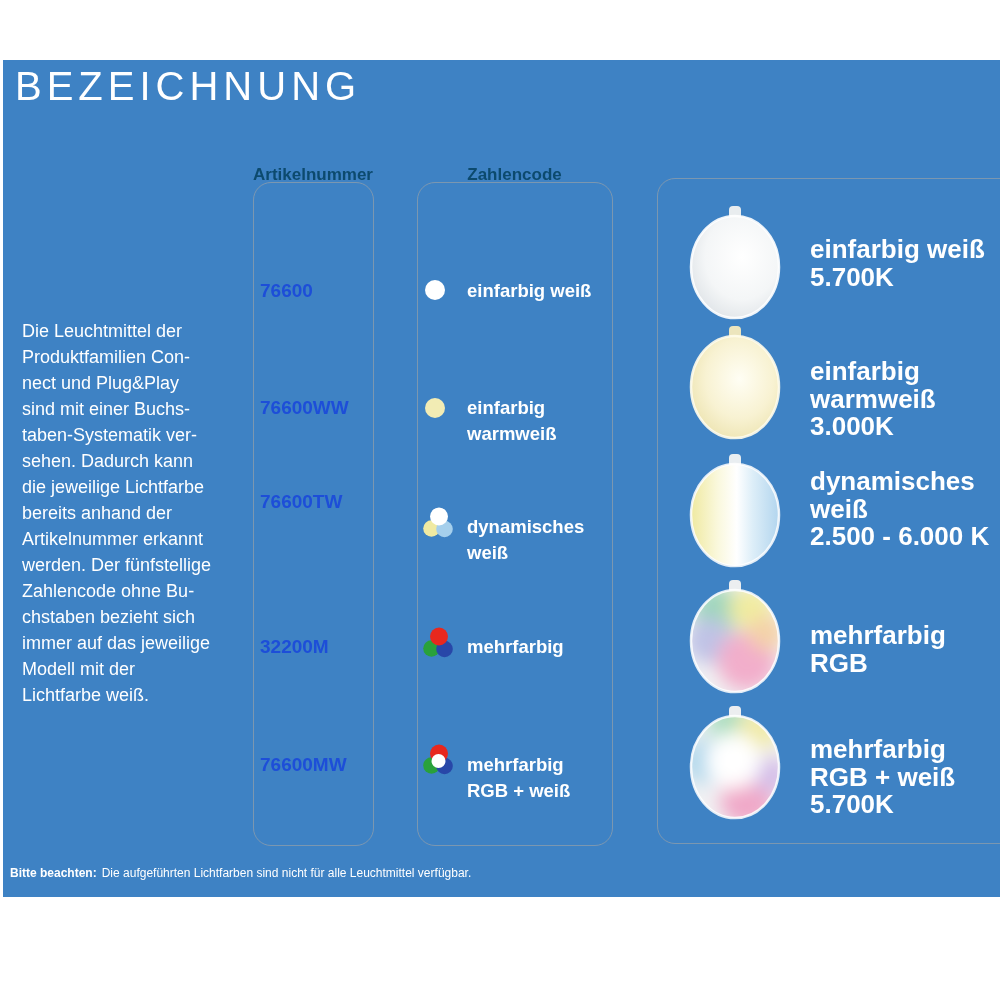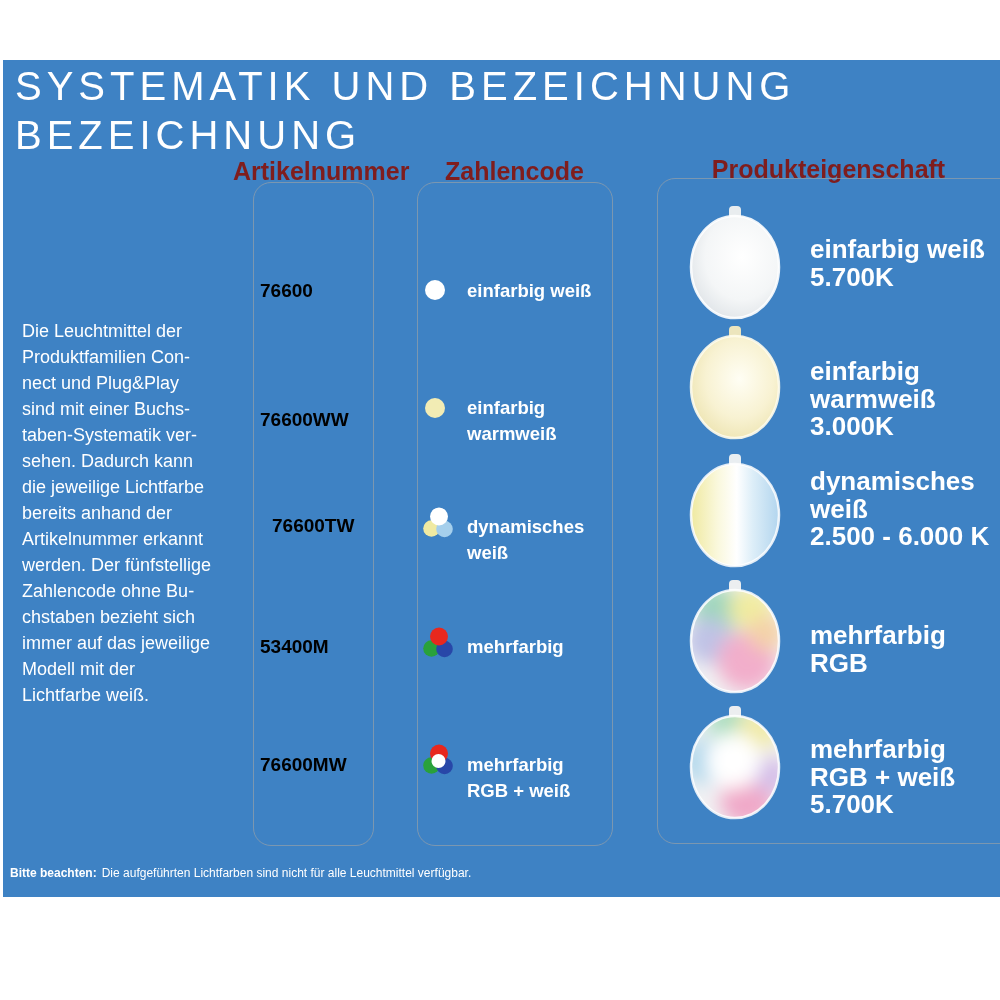--- a/index.html
+++ b/index.html
@@ -11,34 +11,34 @@
   .blue-panel{
     position:absolute;left:3px;top:60px;width:997px;height:837px;
     background:#3e82c4;
   }
   .title{
     position:absolute;left:15px;top:62px;color:#ffffff;
     font-size:40px;line-height:49px;font-weight:400;letter-spacing:5px;
     white-space:nowrap;
   }
   .col-header{
-    position:absolute;color:#7f1d1d;font-size:25px;font-weight:700;
-    text-align:center;white-space:nowrap;
+    position:absolute;color:#0c4a6e;font-size:17px;font-weight:700;
+    text-align:center;white-space:nowrap;margin-top:8px;
   }
   .intro{
     position:absolute;left:22px;top:292px;width:245px;color:#ffffff;
     font-size:18px;line-height:26px;font-weight:400;white-space:pre-line;
   }
   .intro .p2{margin-top:22px;white-space:pre-line;}
   .col-box{
     position:absolute;border:1.5px solid rgba(150,160,168,0.7);
     border-radius:18px;
   }
   .art-num{
-    position:absolute;left:260px;color:#000000;font-size:19px;font-weight:700;
+    position:absolute;left:260px;color:#1d4ed8;font-size:19px;font-weight:700;
     white-space:nowrap;
     text-align:center;
   }
   .licht-label{
     position:absolute;left:467px;color:#ffffff;font-size:18.5px;
     font-weight:700;line-height:26px;white-space:pre-line;
   }
   .dot{position:absolute;width:20px;height:20px;border-radius:50%;}
   .produkt-label{
     position:absolute;left:810px;color:#ffffff;font-size:26px;
@@ -52,27 +52,25 @@
   svg{display:block;}
 </style>
 </head>
 <body>
 
 <div class="page">
 
   <div class="blue-panel"></div>
 
   <div class="title">
-    <div>SYSTEMATIK UND BEZEICHNUNG</div>
     <div>BEZEICHNUNG</div>
   </div>
 
   <div class="col-header" style="left:233px;top:157px;width:160px;">Artikelnummer</div>
   <div class="col-header" style="left:417px;top:157px;width:195px;">Zahlencode</div>
-  <div class="col-header" style="left:657px;top:155px;width:343px;">Produkteigenschaft</div>
 
   <div class="col-box" style="left:253px;top:182px;width:119px;height:662px;"></div>
   <div class="col-box" style="left:417px;top:182px;width:194px;height:662px;"></div>
   <div class="col-box" style="left:657px;top:178px;width:360px;height:664px;"></div>
 
   <div class="intro">
     <div class="p1">Die Leuchtmittel der
 Produktfamilien Con-
 nect und Plug&amp;Play
 sind mit einer Buchs-
@@ -83,23 +81,23 @@
 Artikelnummer erkannt
 werden. Der fünfstellige
 Zahlencode ohne Bu-
 chstaben bezieht sich
 immer auf das jeweilige
 Modell mit der
 Lichtfarbe weiß.</div>
   </div>
 
   <div class="art-num" style="top:280px;">76600</div>
-  <div class="art-num" style="top:397px;margin-top:12px;">76600WW</div>
-  <div class="art-num" style="top:515px;margin-left:12px;">76600TW</div>
-  <div class="art-num" style="top:636px;">53400M</div>
+  <div class="art-num" style="top:397px;">76600WW</div>
+  <div class="art-num" style="top:491px;">76600TW</div>
+  <div class="art-num" style="top:636px;">32200M</div>
   <div class="art-num" style="top:754px;">76600MW</div>
 
   <div class="dot" style="left:425px;top:280px;background:#ffffff;"></div>
   <div class="dot" style="left:425px;top:398px;background:#f2ecb4;"></div>
 
   <div class="abs" style="left:422px;top:507px;">
     <svg width="33" height="33" viewBox="0 0 33 33">
       <circle cx="9.5" cy="21.5" r="8.3" fill="#f0eaa2"></circle>
       <circle cx="22.5" cy="22" r="8.3" fill="#a5cfec"></circle>
       <circle cx="17" cy="9.5" r="9" fill="#ffffff"></circle>

